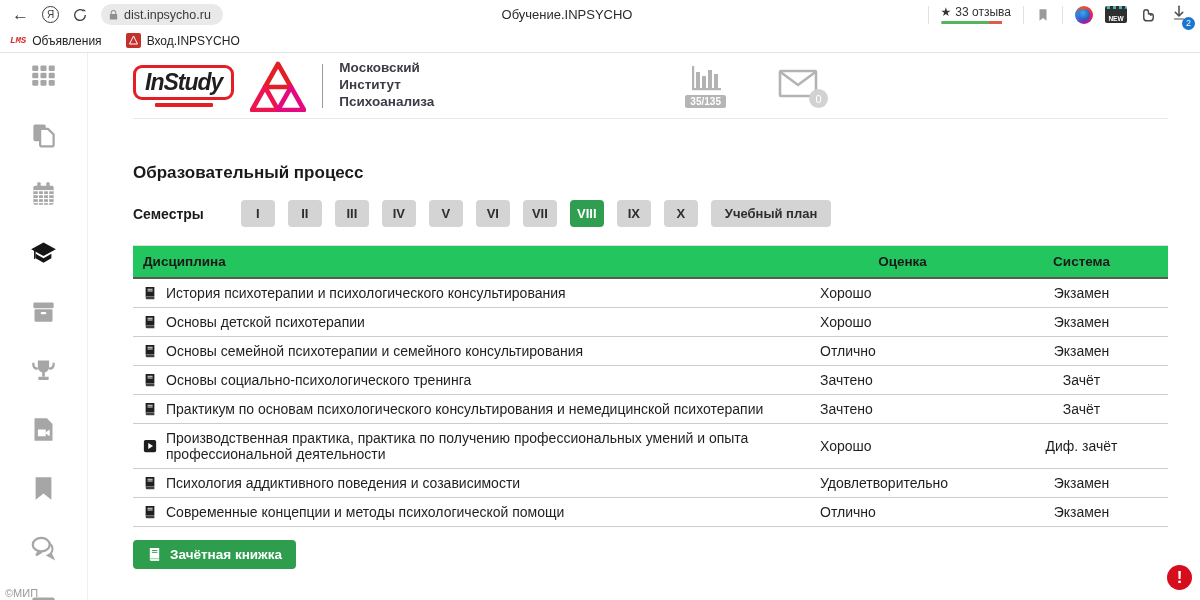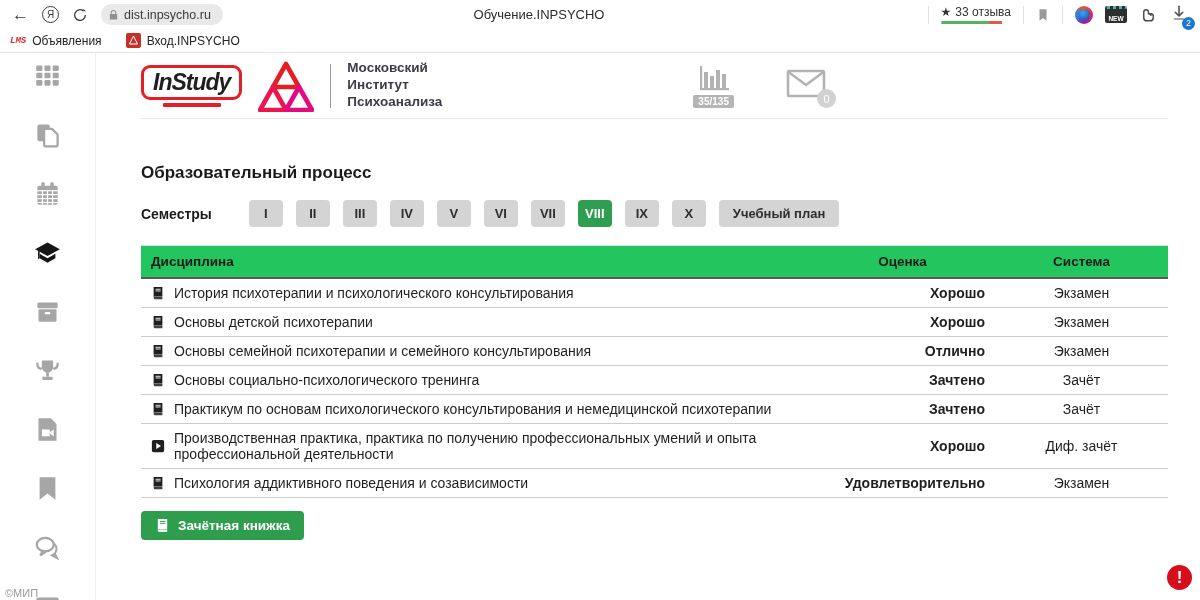--- a/index.html
+++ b/index.html
@@ -6,21 +6,21 @@
   html,body { width:1200px; height:600px; background:#fff; overflow:hidden;
               font-family:"Liberation Sans", sans-serif; color:#222; }
 
   
   .toolbar { height:29px; display:flex; align-items:center; padding:0 12px; gap:13px; position:relative; background:#fff; }
   .nav-glyph { font-size:17px; color:#3c3c3c; line-height:1; cursor:pointer; }
   .ya-circle { width:17px; height:17px; border:1.5px solid #3c3c3c; border-radius:50%;
                display:flex; align-items:center; justify-content:center; font-size:10px; color:#3c3c3c; cursor:pointer; }
   .url-pill { background:#e9e9e9; border-radius:11px; height:21px; display:flex; align-items:center;
               gap:5px; padding:0 12px 0 7px; font-size:12.5px; color:#3a3a3a; cursor:pointer; }
-  .tab-title { position:absolute; left:539px; transform:translateX(-50%); font-size:13px; color:#2b2b2b; }
+  .tab-title { position:absolute; left:567px; transform:translateX(-50%); font-size:13px; color:#2b2b2b; }
   .toolbar-right { margin-left:auto; display:flex; align-items:center; gap:12px; }
   .vsep { width:1px; height:18px; background:#e2e2e2; }
   .rating { display:flex; flex-direction:column; cursor:pointer; }
   .rating-top { display:flex; align-items:center; gap:4px; font-size:12px; color:#333; }
   .rating-bar { display:flex; height:3px; margin-top:2px; border-radius:2px; overflow:hidden; }
   .rating-bar .g { width:48px; background:#57b45e; }
   .rating-bar .r { width:13px; background:#e05a4e; }
   .ext-circle { width:18px; height:18px; border-radius:50%; cursor:pointer;
                 background:conic-gradient(#f4511e,#e91e63,#8e24aa,#1e88e5,#f4511e);
                 display:flex; align-items:center; justify-content:center; }
@@ -31,21 +31,21 @@
   .dl-wrap { position:relative; cursor:pointer; }
   .dl-badge { position:absolute; right:-7px; bottom:-4px; width:13px; height:13px; border-radius:50%;
               background:#1976d2; color:#fff; font-size:9px; display:flex; align-items:center; justify-content:center; }
   .bookmarks { height:24px; display:flex; align-items:center; padding:0 10px; gap:24px;
                border-bottom:1px solid #e4e4e4; font-size:12px; color:#222; background:#fff; }
   .bm-item { display:flex; align-items:center; gap:6px; cursor:pointer; }
   .lms-mark { font-family:"Liberation Mono", monospace; font-size:9px; font-weight:bold; color:#d32f2f;font-style:italic; }
 
   
   .layout { display:flex; height:547px; }
-  .sidebar { width:96px; flex:none; display:flex; flex-direction:column; align-items:center;
+  .sidebar { width:88px; flex:none; display:flex; flex-direction:column; align-items:center;
              padding-top:9px; gap:32px; position:relative; border-right:1px solid #f0f0f0; }
   .side-ic { width:27px; height:27px; flex:none; cursor:pointer; }
   .copyright { position:absolute; bottom:1px; left:5px; font-size:11px; color:#9a9a9a; }
 
   .main { flex:1; padding:0 32px 0 45px; position:relative; }
 
   
   .site-header { height:66px; border-bottom:1px solid #e8e8e8; display:flex; align-items:center; gap:16px; }
   .instudy { text-align:left; cursor:pointer; }
   .instudy-frame { border:3px solid #e31e24; border-radius:9px; padding:1px 9px;
@@ -71,21 +71,21 @@
   .sem-btn.plan { min-width:auto; padding:6px 14px; }
 
   table.disc-table { margin-top:18px; width:100%; border-collapse:collapse; font-size:14px; }
   .disc-table thead th { background:#22c55e; font-size:13.5px; text-align:left; color:#1a1a1a;
                          padding:8px 10px; border-top:1px solid #ddd; border-bottom:2px solid #595959; }
   .disc-table th.c-grade { width:185px; text-align:center; }
   .disc-table th.c-system { width:173px; text-align:center; }
   .disc-table tbody td { padding:6px 10px; border-bottom:1px solid #ccc; color:#1f1f1f; }
   .disc-cell { display:flex; align-items:center; gap:9px; }
   .disc-cell svg { flex:none; }
-  td.grade { font-weight:bold; text-align:right; white-space:nowrap; }
+  td.grade { font-weight:normal; text-align:left; white-space:nowrap; }
   td.system { color:#c9c9c9; text-align:center; white-space:nowrap; }
 
   .gradebook-btn { margin-top:13px; display:inline-flex; align-items:center; gap:8px;
                    background:#2e9e4e; color:#fff; font-weight:bold; font-size:13.5px; font-family:inherit;
                    padding:7px 14px; border:none; border-radius:4px; cursor:pointer; }
   .alert-badge { position:absolute; right:8px; bottom:10px; width:25px; height:25px; border-radius:50%;
                  background:#d60d1c; color:#fff; font-size:17px; font-weight:bold;
                  display:flex; align-items:center; justify-content:center; cursor:pointer; }
 </style>
 </head>
@@ -395,20 +395,35 @@
                   <path fill="#1f1f1f" d="M4.5 12.2h8.5V15H4.5a1.4 1.4 0 0 1 0-2.8z" opacity="0.85"></path>
                   <rect x="5.2" y="3.2" width="5.8" height="1" fill="#fff"></rect>
                   <rect x="5.2" y="5.2" width="5.8" height="1" fill="#fff"></rect>
                 </svg>
             <span>Психология аддиктивного поведения и созависимости</span>
               </div>
             </td>
           <td class="grade">Удовлетворительно</td>
           <td class="system">Экзамен</td>
         </tr>
+        <tr>
+          <td>
+              <div class="disc-cell">
+            <svg width="14" height="14" viewBox="0 0 16 16">
+                  <path fill="#1f1f1f" d="M3 1h10v11H4.5A1.5 1.5 0 0 0 3 13.5z"></path>
+                  <path fill="#1f1f1f" d="M4.5 12.2h8.5V15H4.5a1.4 1.4 0 0 1 0-2.8z" opacity="0.85"></path>
+                  <rect x="5.2" y="3.2" width="5.8" height="1" fill="#fff"></rect>
+                  <rect x="5.2" y="5.2" width="5.8" height="1" fill="#fff"></rect>
+                </svg>
+            <span>Современные концепции и методы психологической помощи</span>
+              </div>
+            </td>
+          <td class="grade">Отлично</td>
+          <td class="system">Экзамен</td>
+        </tr>
       </tbody>
     </table>
 
     <button class="gradebook-btn">
       <svg width="15" height="15" viewBox="0 0 16 16">
           <path fill="#fff" d="M3 1h10v11H4.5A1.5 1.5 0 0 0 3 13.5z"></path>
           <path fill="#fff" d="M4.5 12.2h8.5V15H4.5a1.4 1.4 0 0 1 0-2.8z" opacity="0.9"></path>
           <rect x="5.2" y="3.2" width="5.8" height="1" fill="#2e9e4e"></rect>
           <rect x="5.2" y="5.2" width="5.8" height="1" fill="#2e9e4e"></rect>
         </svg>

